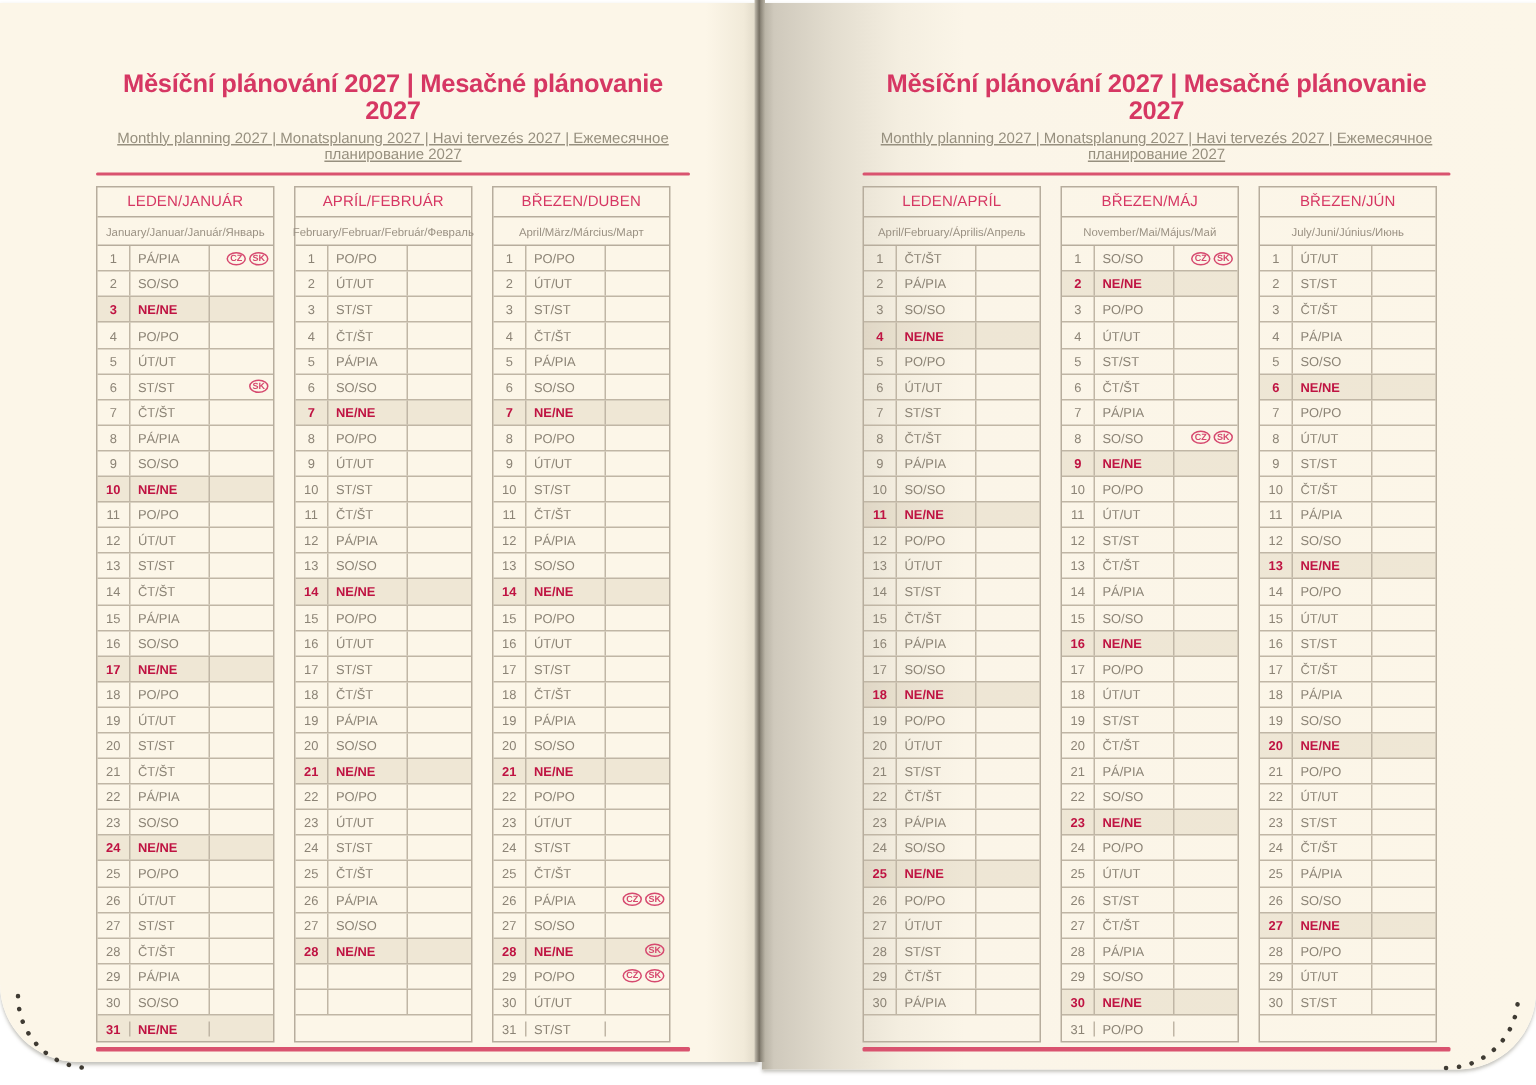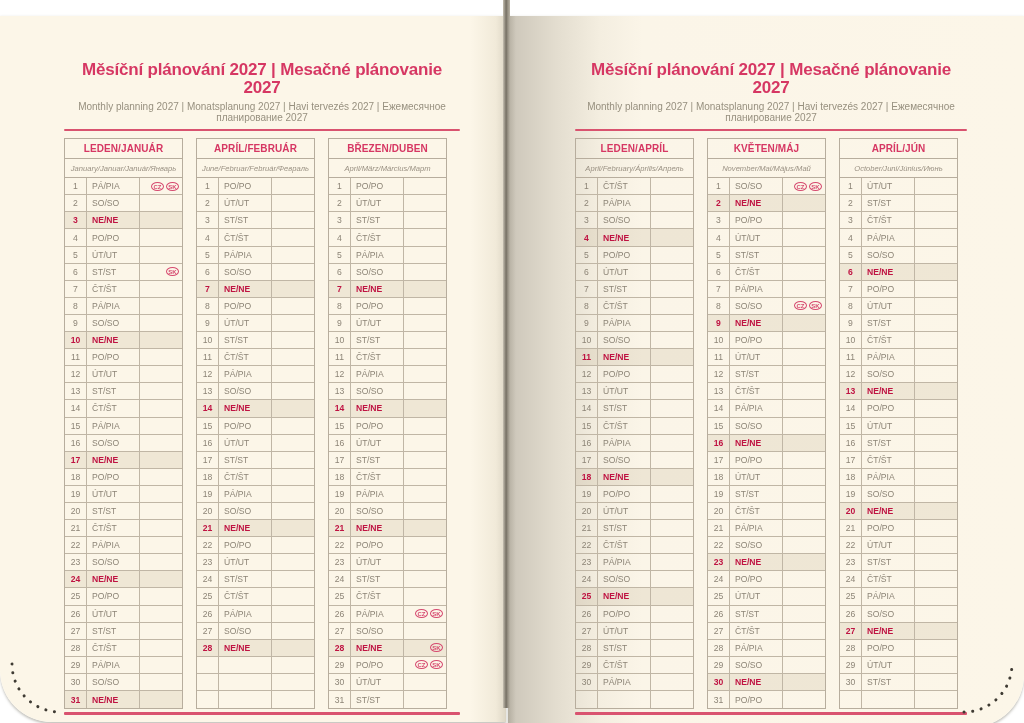--- a/index.html
+++ b/index.html
@@ -1,48 +1,48 @@
 <!DOCTYPE html>
 <html><head>
 <meta charset="utf-8">
 <style>
   * { margin:0; padding:0; box-sizing:border-box; }
   html,body { width:1024px; height:723px; background:#ffffff; overflow:hidden;
               font-family:"Liberation Sans", sans-serif; }
   .book { position:relative; width:1024px; height:723px; background:#ffffff; }
 
-  .page { position:absolute; top:16px; box-shadow:0 1.5px 2.5px rgba(90,85,70,.35); }
+  .page { position:absolute; top:2px; box-shadow:0 1.5px 2.5px rgba(90,85,70,.35); }
   .page-left  { left:0;   width:506px; height:706px; border-radius:0 0 0 52px;
     background:linear-gradient(to right,#fcf6e8 0%,#fcf6e8 93%,#f1ead9 98%,#ddd6c5 100%); }
   .page-right { left:508px; width:516px; height:711px; border-radius:0 0 52px 0;
     background:linear-gradient(to right,#b3ad9f 0px,#cfc9bc 8px,#e3ddcf 48px,#f4eee0 92px,#fbf5e8 135px,#fcf6e8 100%); }
   .spine { position:absolute; top:0; left:503px; width:7px; height:708px;
     background:linear-gradient(to right,#c6c0b2,#756f63 45%,#8d877a 60%,#b9b3a5); }
 
   .page-content { position:absolute; top:0; }
   .page-left  .page-content { left:64px; width:396px; }
   .page-right .page-content { left:67px; width:392px; }
 
   .page-title { margin-top:45px; text-align:center; font-size:17px; font-weight:bold;
                 color:#d63763; line-height:1.05; letter-spacing:-0.2px; }
-  .page-subtitle { margin-top:4px; text-align:center; font-size:10px; color:#97907f; line-height:1.1; }
+  .page-subtitle { margin-top:4px; text-align:center; font-size:10px; color:#97907f; line-height:1.1;text-decoration:underline; }
   .rule { height:2.5px; background:#d9536f; border-radius:1px; }
   .rule-top { margin-top:6px; }
   .rule-bottom { margin-top:3px; }
 
   .columns { margin-top:7px; display:flex; gap:13px; }
   .month-col { width:119px; border:1px solid #b7ad9d; background:transparent; }
   .month-name { height:20px; display:flex; align-items:center; justify-content:center;
-                border-bottom:1px solid #b7ad9d; color:#d63763; font-weight:bold;
+                border-bottom:1px solid #b7ad9d; color:#d63763; font-weight:normal;
                 font-size:10px; letter-spacing:0.1px; white-space:nowrap; }
   .month-sub  { height:19px; display:flex; align-items:center; justify-content:center;
-                border-bottom:1px solid #b7ad9d; color:#9a9183; font-size:7.6px; white-space:nowrap;font-style:italic; }
+                border-bottom:1px solid #b7ad9d; color:#9a9183; font-size:7.6px; white-space:nowrap; }
   .row { display:flex; align-items:stretch; height:17.1px; border-bottom:1px solid #c3bAA9;
          border-bottom-color:#c0b6a5; font-size:8.6px; color:#8c8476; }
-  .row:last-child { border-bottom:none; }
+  .row:last-child { border-bottom:none;align-items:center; }
   .num { width:22px; border-right:1px solid #c0b6a5; display:flex; align-items:center;
          justify-content:center; }
   .dayname { width:53px; border-right:1px solid #c0b6a5; display:flex; align-items:center;
              padding-left:5px; white-space:nowrap; }
   .note { flex:1; display:flex; align-items:center; justify-content:flex-end;
           gap:2px; padding-right:3px; }
   .row.sun { background:rgba(136,106,66,0.11); }
   .row.sun .num, .row.sun .dayname { color:#bf1342; font-weight:bold; }
   .badge { display:inline-block; min-width:13px; height:9px; line-height:8px;
            border:1px solid #d6496f; border-radius:50%; color:#d6496f;
@@ -224,21 +224,21 @@
               </div>
               <div class="row sun">
                 <span class="num">31</span>
                 <span class="dayname">NE/NE</span>
                 <span class="note"></span>
               </div>
             </div>
         </div>
         <div class="month-col">
           <div class="month-name">APRÍL/FEBRUÁR</div>
-          <div class="month-sub">June/Februar/Február/Февраль</div>
+          <div class="month-sub">February/Februar/Február/Февраль</div>
           <div>
               <div class="row">
                 <span class="num">1</span>
                 <span class="dayname">PO/PO</span>
                 <span class="note"></span>
               </div>
               <div class="row">
                 <span class="num">2</span>
                 <span class="dayname">ÚT/UT</span>
                 <span class="note"></span>
@@ -725,21 +725,21 @@
                 <span class="note"></span>
               </div>
               <div class="row">
                 <span class="num"></span>
                 <span class="dayname"></span>
                 <span class="note"></span>
               </div>
             </div>
         </div>
         <div class="month-col">
-          <div class="month-name">KVĚTEN/MÁJ</div>
+          <div class="month-name">BŘEZEN/MÁJ</div>
           <div class="month-sub">November/Mai/Május/Май</div>
           <div>
               <div class="row">
                 <span class="num">1</span>
                 <span class="dayname">SO/SO</span>
                 <span class="note">
                   <span class="badge">CZ</span>
                   <span class="badge">SK</span>
                 </span>
               </div>
@@ -892,22 +892,22 @@
                 <span class="note"></span>
               </div>
               <div class="row">
                 <span class="num">31</span>
                 <span class="dayname">PO/PO</span>
                 <span class="note"></span>
               </div>
             </div>
         </div>
         <div class="month-col">
-          <div class="month-name">APRÍL/JÚN</div>
-          <div class="month-sub">October/Juni/Június/Июнь</div>
+          <div class="month-name">BŘEZEN/JÚN</div>
+          <div class="month-sub">July/Juni/Június/Июнь</div>
           <div>
               <div class="row">
                 <span class="num">1</span>
                 <span class="dayname">ÚT/UT</span>
                 <span class="note"></span>
               </div>
               <div class="row">
                 <span class="num">2</span>
                 <span class="dayname">ST/ST</span>
                 <span class="note"></span>

